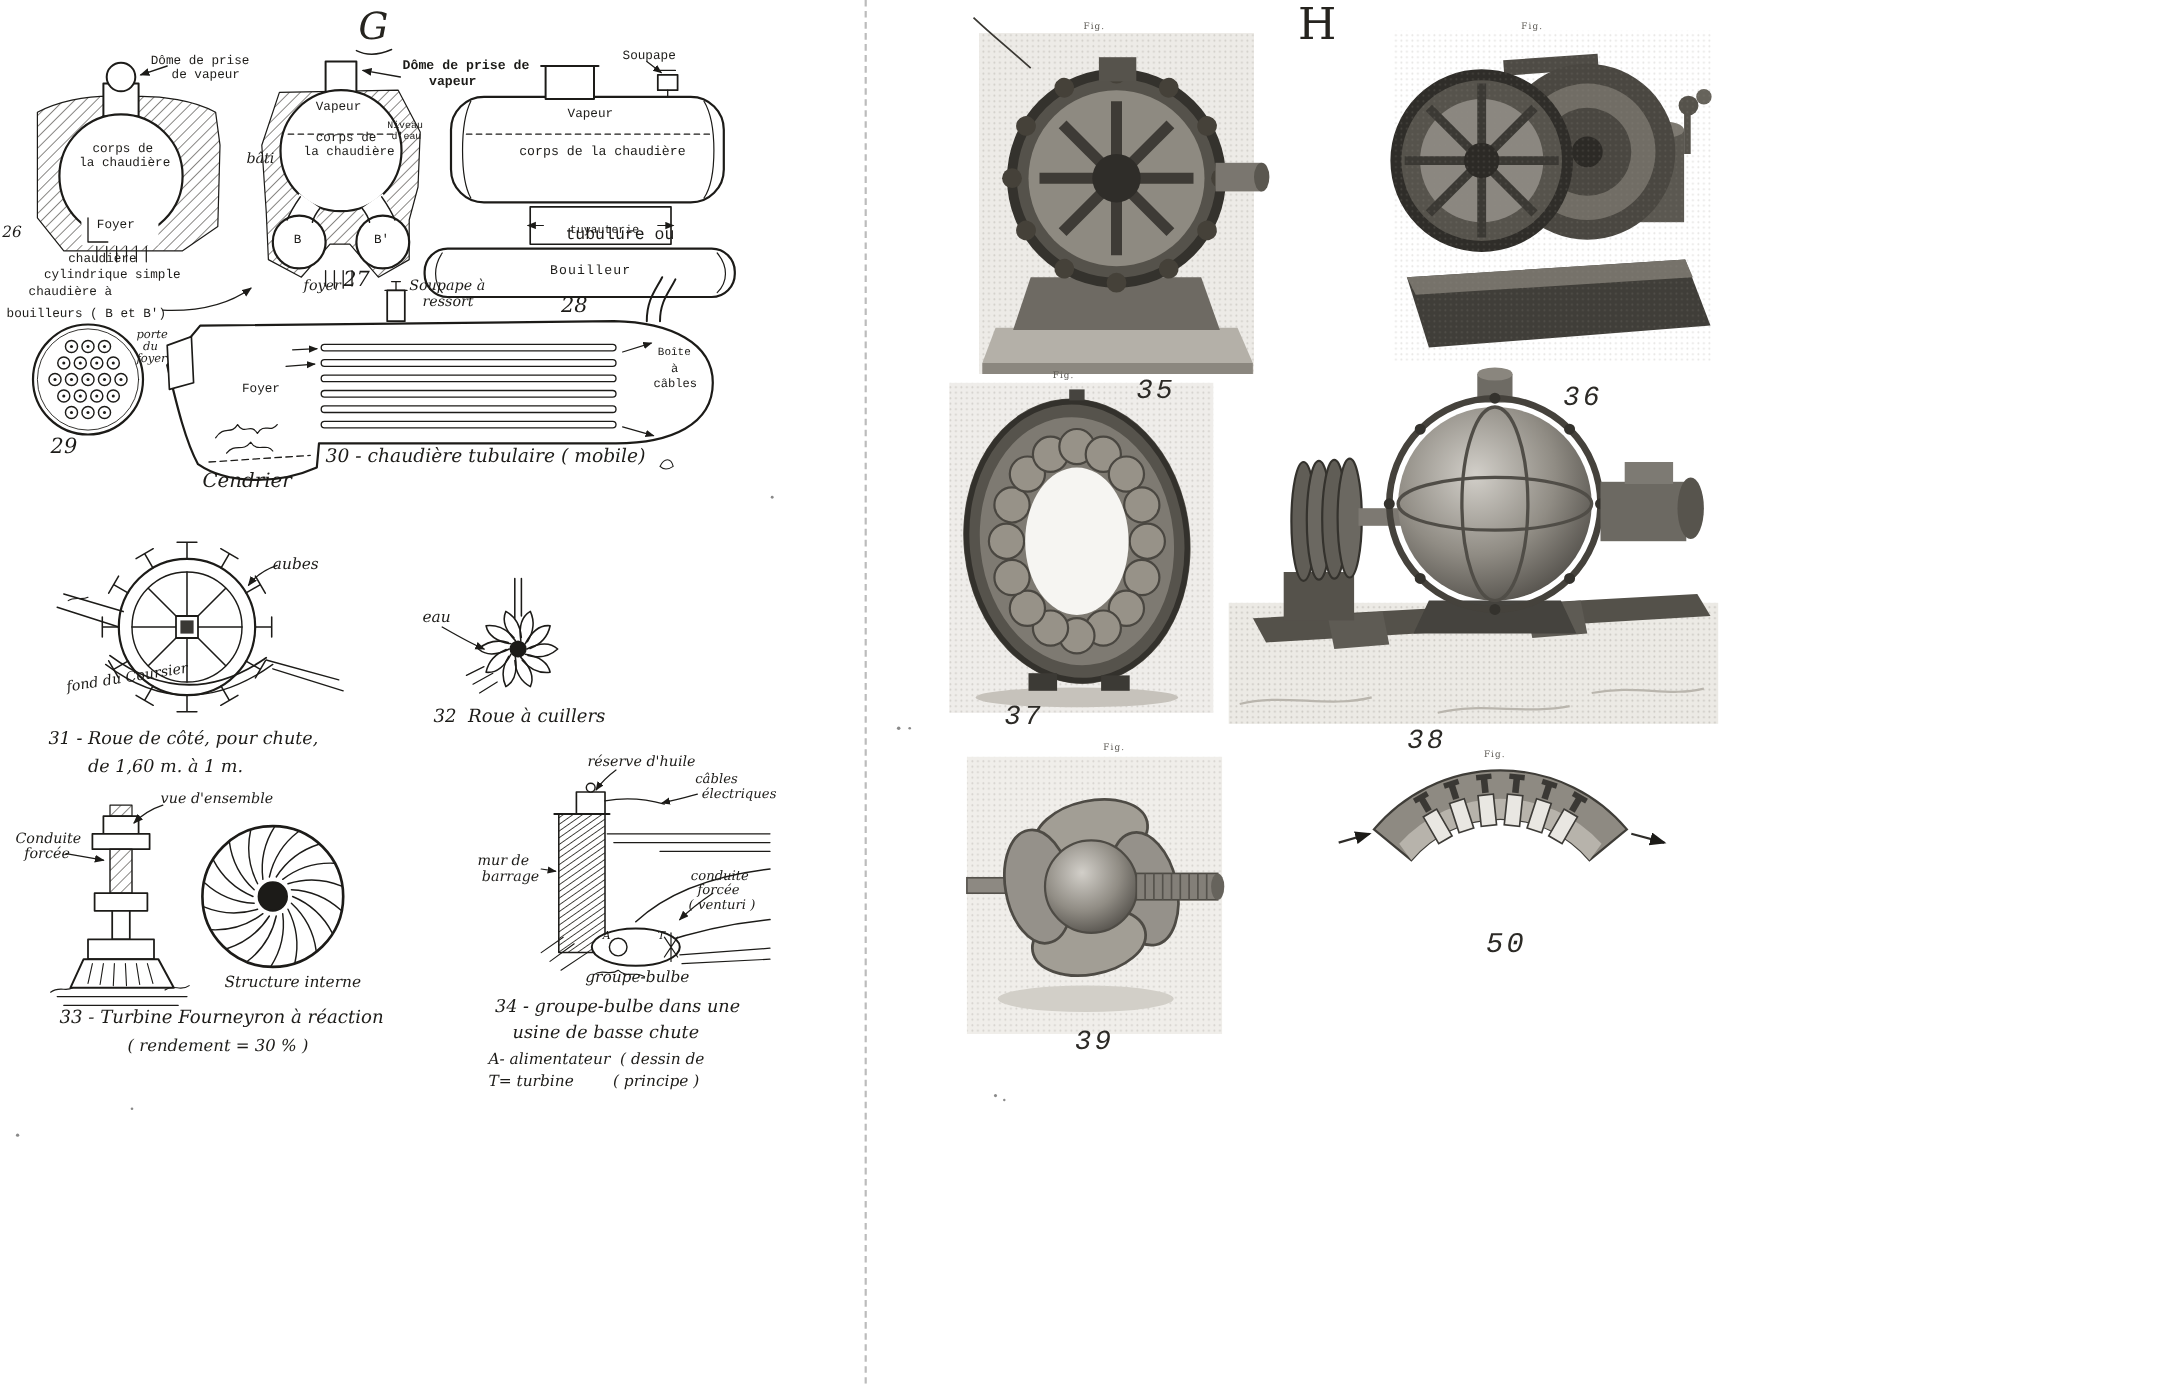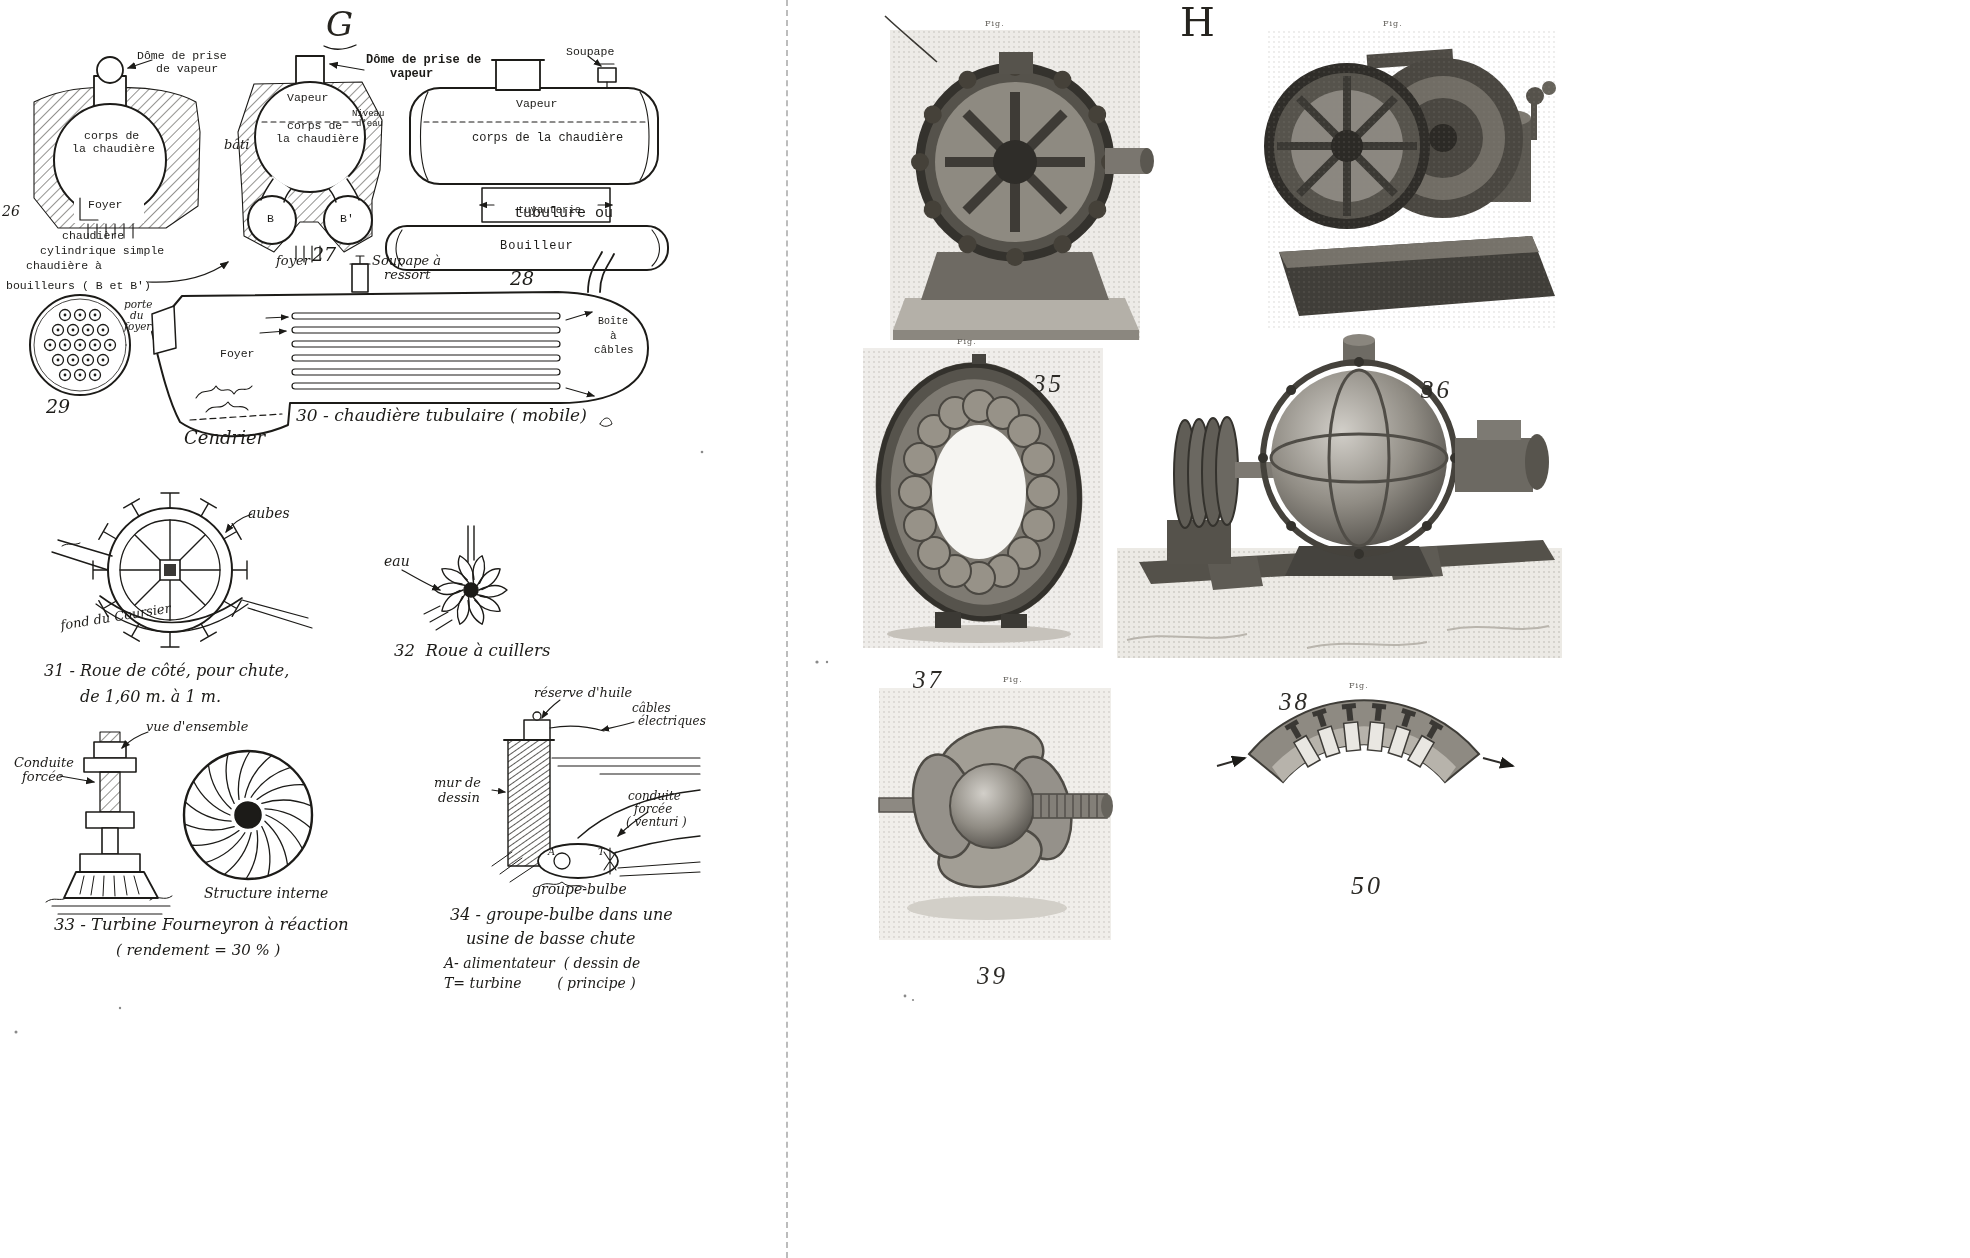--- a/index.html
+++ b/index.html
@@ -9,21 +9,21 @@
   #pageL { left:0; width:787px; }
   #pageR { left:787px; width:1183px; }
   .art { position:absolute; left:0; top:0; }
   .fold { position:absolute; left:786px; top:0; height:1258px; width:0; border-left:2px dashed #bcbcbc; }
   .lbl { position:absolute; color:#1c1b18; white-space:pre; line-height:1.1; }
   .typed { font-family:"Liberation Mono","DejaVu Sans Mono",monospace; font-size:11.5px; }
   .typedB { font-weight:bold; font-size:12px; }
   .hand { font-family:"DejaVu Serif",serif; font-style:italic; }
   .letter { font-family:"DejaVu Serif",serif; color:#26241f; }
   .figcap { font-family:"DejaVu Serif",serif; font-size:8px; color:#5a5751; letter-spacing:1px; }
-  .pnum { font-family:Liberation Serif, serif; font-style:italic; font-size:25px; color:#2c2a26; letter-spacing:3px;margin-top:28px; }
+  .pnum { font-family:Liberation Mono, monospace; font-style:italic; font-size:25px; color:#2c2a26; letter-spacing:3px; }
 </style>
 </head>
 <body>
 
 <svg width="0" height="0" style="position:absolute" aria-hidden="true">
   <defs>
     <pattern id="hatch" width="7" height="7" patternTransform="rotate(45)" patternUnits="userSpaceOnUse">
       <line x1="0" y1="0" x2="0" y2="7" stroke="#3a3833" stroke-width="1.1"></line>
     </pattern>
     <pattern id="hatchD" width="5" height="5" patternTransform="rotate(55)" patternUnits="userSpaceOnUse">
@@ -336,21 +336,21 @@
 <div class="lbl hand" style="left:14px;top:756px;font-size:13px">Conduite</div>
 <div class="lbl hand" style="left:22px;top:770px;font-size:13px">forcée</div>
 <div class="lbl hand" style="left:204px;top:886px;font-size:14px">Structure interne</div>
 <div class="lbl hand" style="left:54px;top:916px;font-size:16.5px">33 - Turbine Fourneyron à réaction</div>
 <div class="lbl hand" style="left:116px;top:942px;font-size:15px">( rendement = 30 % )</div>
 
 <div class="lbl hand" style="left:534px;top:686px;font-size:13px">réserve d'huile</div>
 <div class="lbl hand" style="left:632px;top:702px;font-size:12px">câbles</div>
 <div class="lbl hand" style="left:638px;top:715px;font-size:12px">électriques</div>
 <div class="lbl hand" style="left:434px;top:776px;font-size:13px">mur de</div>
-<div class="lbl hand" style="left:438px;top:791px;font-size:13px">dessin</div>
+<div class="lbl hand" style="left:438px;top:791px;font-size:13px">barrage</div>
 <div class="lbl hand" style="left:628px;top:790px;font-size:12px">conduite</div>
 <div class="lbl hand" style="left:634px;top:803px;font-size:12px">forcée</div>
 <div class="lbl hand" style="left:626px;top:816px;font-size:12px">( venturi )</div>
 <div class="lbl hand" style="left:548px;top:846px;font-size:10px">A</div>
 <div class="lbl hand" style="left:598px;top:846px;font-size:10px">T</div>
 <div class="lbl hand" style="left:532px;top:882px;font-size:14px">groupe-bulbe</div>
 <div class="lbl hand" style="left:450px;top:906px;font-size:16px">34 - groupe-bulbe dans une</div>
 <div class="lbl hand" style="left:466px;top:930px;font-size:16px">usine de basse chute</div>
 <div class="lbl hand" style="left:444px;top:956px;font-size:14px">A- alimentateur  ( dessin de</div>
 <div class="lbl hand" style="left:444px;top:976px;font-size:14px">T= turbine        ( principe )</div>

